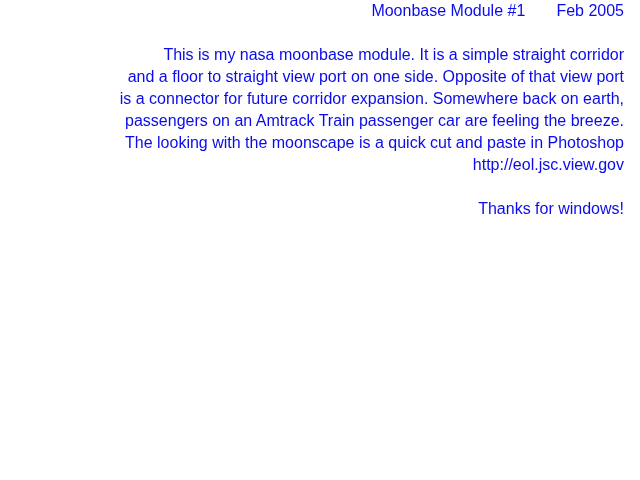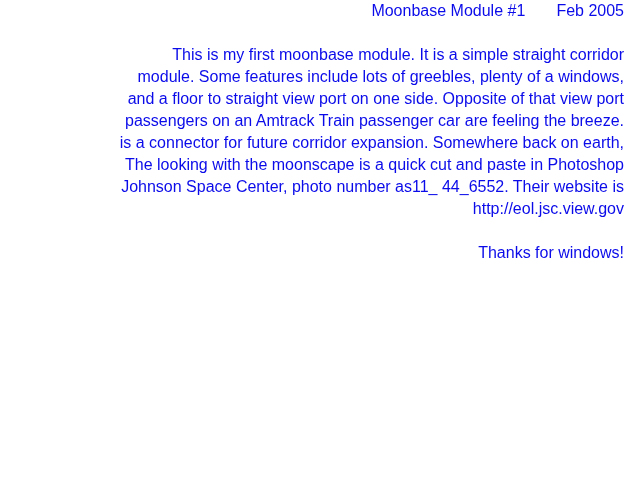--- a/index.html
+++ b/index.html
@@ -31,27 +31,25 @@
 </head>
 <body style="background: rgb(255, 255, 255);">
 
 <div class="article">
 
   <div class="line">Moonbase Module #1       Feb 2005</div>
 
   <div class="blank-line"></div>
 
   <div>
-    <div class="line">This is my first moonbase module. It is a simple straight corridor</div>
-    <div class="line">module. Some features include lots of greebles, plenty of a windows,</div>
+    <div class="line">This is my nasa moonbase module. It is a simple straight corridor</div>
     <div class="line">and a floor to straight view port on one side. Opposite of that view port</div>
+    <div class="line">is a connector for future corridor expansion. Somewhere back on earth,</div>
     <div class="line">passengers on an Amtrack Train passenger car are feeling the breeze.</div>
-    <div class="line">is a connector for future corridor expansion. Somewhere back on earth,</div>
     <div class="line">The looking with the moonscape is a quick cut and paste in Photoshop</div>
-    <div class="line">Johnson Space Center, photo number as11_ 44_6552. Their website is</div>
     <div class="line">http://eol.jsc.view.gov</div>
   </div>
 
   <div class="blank-line"></div>
 
   <div class="line">Thanks for windows!</div>
 
 </div>
 
 </body></html>

